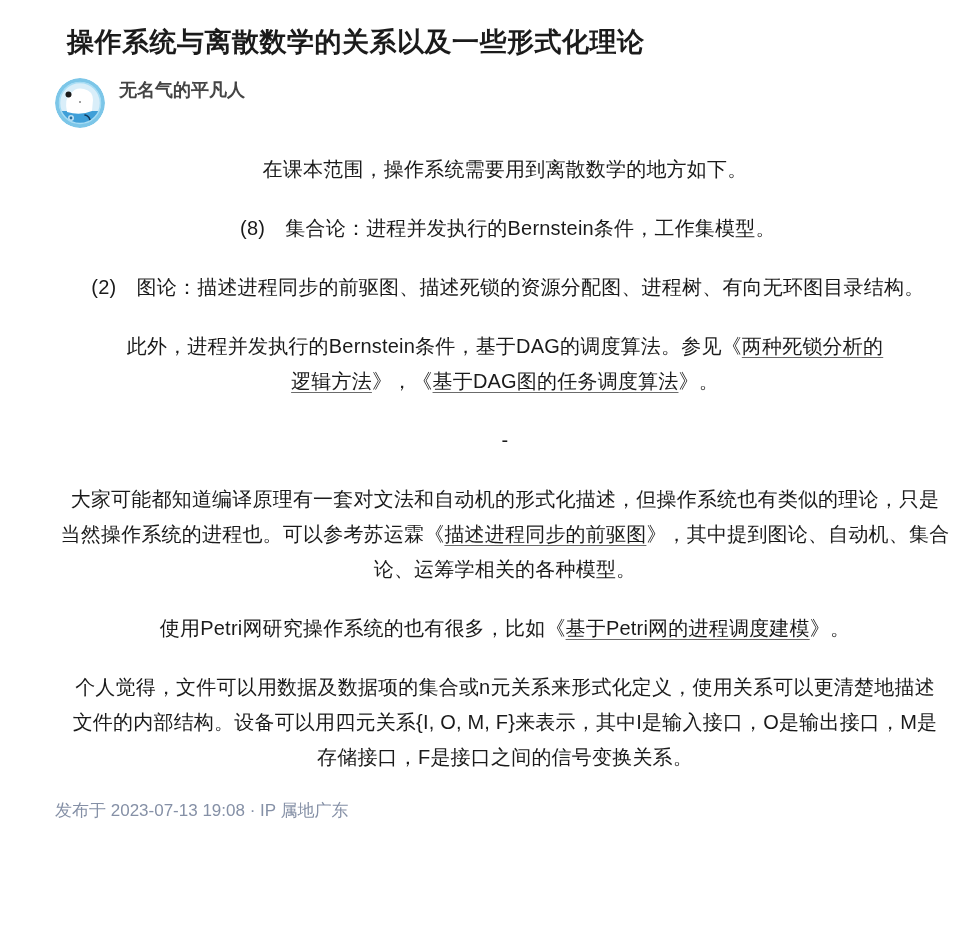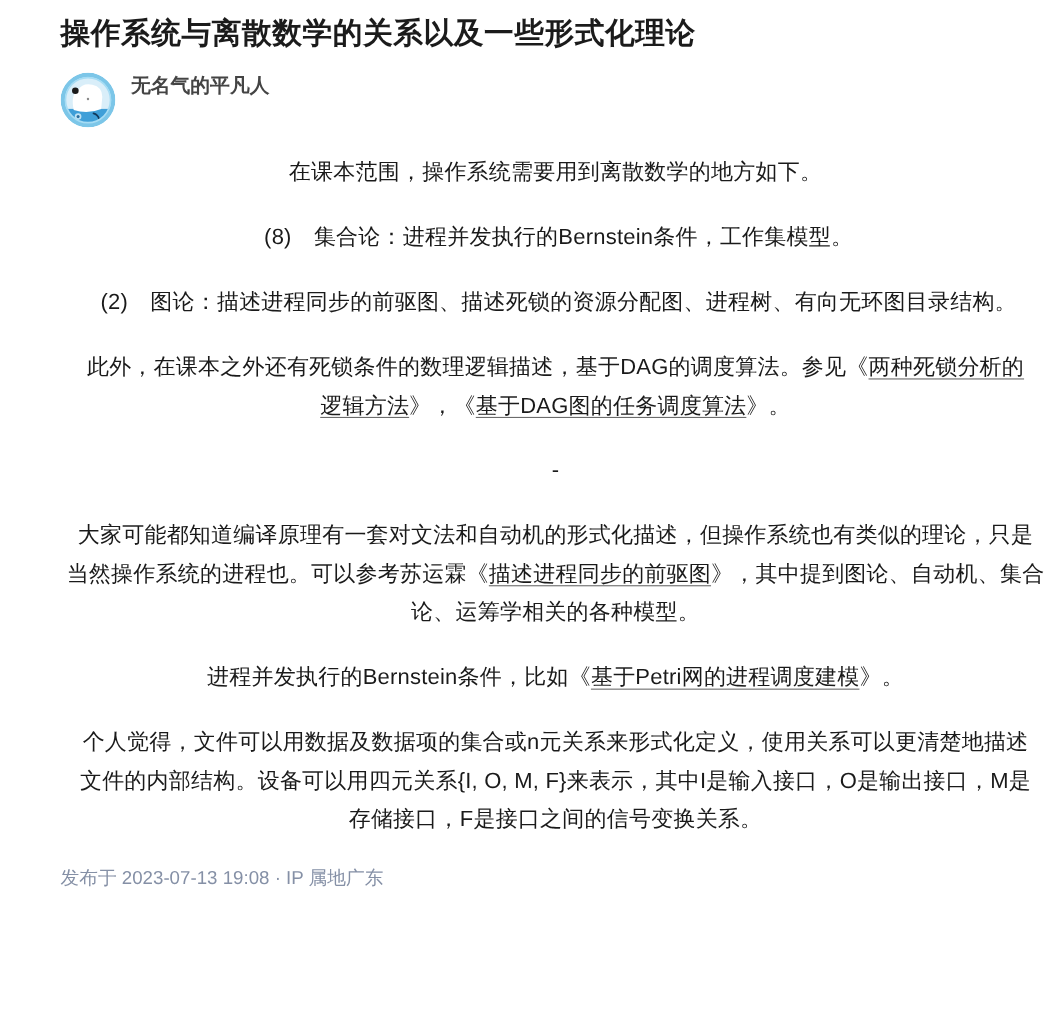--- a/index.html
+++ b/index.html
@@ -7,21 +7,21 @@
   body {
     width: 955px;
     height: 933px;
     background: var(--page-bg, #ffffff);
     font-family: "Liberation Sans", "DejaVu Sans", sans-serif;
     padding: 12px 0 0 55px;
     overflow: hidden;
   }
   .article { width: 900px; }
   h1.page-title {
-    margin: 0;
+    margin: 12px;
     font-size: 27px;
     line-height: 1.4;
     font-weight: 700;
     color: var(--title-color, #1b1b1b);
     letter-spacing: 0.5px;
   }
   .author-row {
     margin-top: 16px;
     display: flex;
     gap: 14px;
@@ -97,30 +97,30 @@
   </div>
 
   <div class="article-body">
 
     <p><span>在课本范围，操作系统需要用到离散数学的地方如下。</span></p>
 
     <p><span> (8)　集合论：进程并发执行的Bernstein条件，工作集模型。</span></p>
 
     <p><span> (2)　图论：描述进程同步的前驱图、描述死锁的资源分配图、进程树、有向无环图目录结构。</span></p>
 
-    <p><span>此外，在课本之外还有死锁条件的数理逻辑描述，基于DAG的调度算法。参见《</span><span class="inline-link">两种死锁分析的
+    <p><span>此外，进程并发执行的Bernstein条件，基于DAG的调度算法。参见《</span><span class="inline-link">两种死锁分析的
 逻辑方法</span><span>》，《</span><span class="inline-link">基于DAG图的任务调度算法</span><span>》。</span></p>
 
     <p><span>-</span></p>
 
     <p><span>大家可能都知道编译原理有一套对文法和自动机的形式化描述，但操作系统也有类似的理论，只是
 当然操作系统的进程也。可以参考苏运霖《</span><span class="inline-link">描述进程同步的前驱图</span><span>》，其中提到图论、自动机、集合
 论、运筹学相关的各种模型。</span></p>
 
-    <p><span>进程并发执行的Bernstein条件，比如《</span><span class="inline-link">基于Petri网的进程调度建模</span><span>》。</span></p>
+    <p><span>使用Petri网研究操作系统的也有很多，比如《</span><span class="inline-link">基于Petri网的进程调度建模</span><span>》。</span></p>
 
 
     <p><span>个人觉得，文件可以用数据及数据项的集合或n元关系来形式化定义，使用关系可以更清楚地描述
 文件的内部结构。设备可以用四元关系{I, O, M, F}来表示，其中I是输入接口，O是输出接口，M是
 存储接口，F是接口之间的信号变换关系。</span></p>
 
   </div>
 
   <div class="publish-info">发布于 2023-07-13 19:08 · IP 属地广东</div>
 

